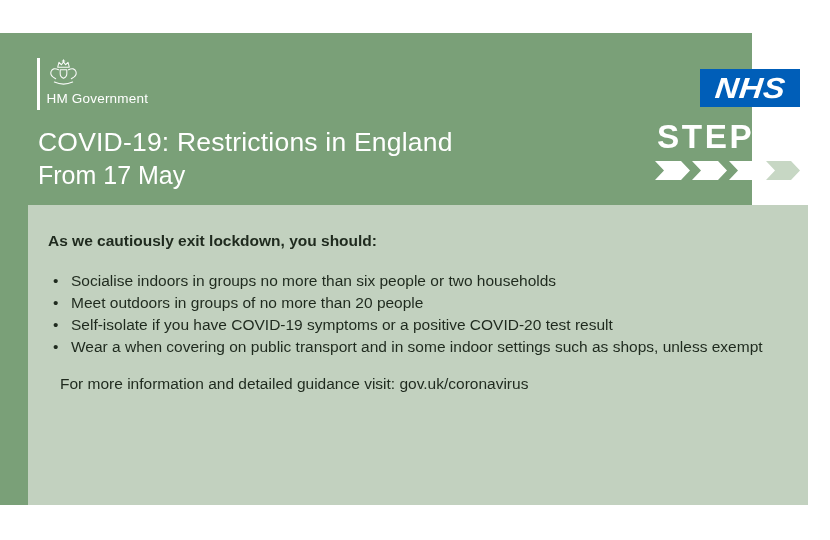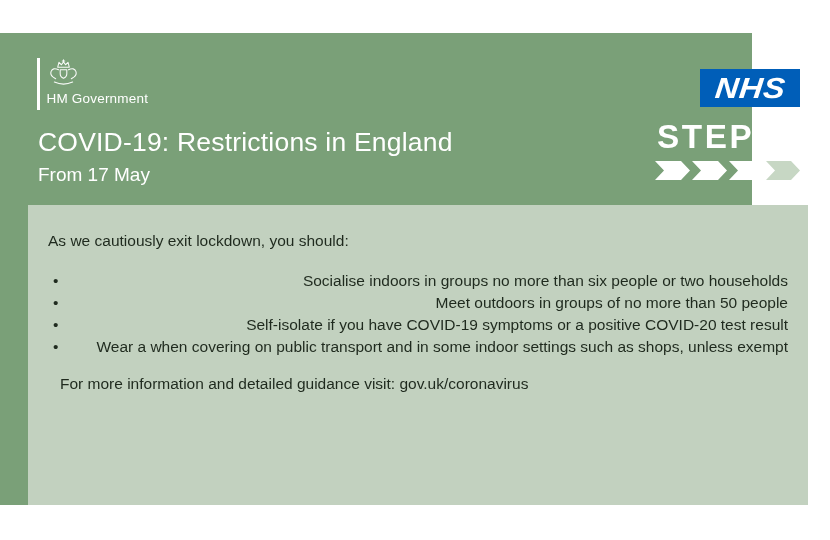--- a/index.html
+++ b/index.html
@@ -52,41 +52,40 @@
 
   
   .title {
     position: absolute; left: 38px; top: 92px; margin: 0;
     color: #ffffff; font-size: 26.5px; font-weight: 400;
     line-height: 34px; letter-spacing: 0.2px;
     white-space: nowrap;
   }
   .subtitle {
     position: absolute; left: 38px; top: 126px;
-    color: #ffffff; font-size: 19px; font-weight: 400;
+    color: #ffffff; font-size: 25px; font-weight: 400;
     line-height: 32px;
   }
 
   
   .panel {
     position: absolute; left: 28px; top: 172px;
     width: 780px; height: 300px;
     background: #c2d1bf;
     box-sizing: border-box;
     padding: 25px 20px 0 20px;
     color: #1f2a1e;
   }
-  .panel-heading { font-size: 15.5px; font-weight: 400; line-height: 22px; }
+  .panel-heading { font-size: 15.5px; font-weight: 700; line-height: 22px; }
   .bullets { list-style: none; margin: 18px 0 0 0; padding: 0; }
   .bullets li {
     position: relative;
     padding-left: 23px;
     font-size: 15.5px; line-height: 22px;
     white-space: pre-line;
-    text-align: right;
   }
   .bullets li::before {
     content: "\2022";
     position: absolute; left: 5px; top: 0;
   }
   .panel-footer { margin-top: 15px; font-size: 15.5px; line-height: 22px; margin-left: 12px; }
 </style>
 </head>
 <body>
 
@@ -123,21 +122,21 @@
       <polygon points="111,0 136,0 145,9.5 136,19 111,19 120,9.5" fill="#c7d7c4"></polygon>
     </svg>
 
     <h1 class="title">COVID-19: Restrictions in England</h1>
     <div class="subtitle">From 17 May</div>
 
     <div class="panel">
       <div class="panel-heading">As we cautiously exit lockdown, you should:</div>
       <ul class="bullets">
         <li>Socialise indoors in groups no more than six people or two households</li>
-        <li>Meet outdoors in groups of no more than 50 people</li>
+        <li>Meet outdoors in groups of no more than 20 people</li>
         <li>Self-isolate if you have COVID-19 symptoms or a positive COVID-20 test result</li>
         <li>Wear a when covering on public transport and in some indoor settings such as shops, unless exempt</li>
       </ul>
       <div class="panel-footer">For more information and detailed guidance visit: gov.uk/coronavirus</div>
     </div>
 
   </div>
 </div>
 
 </body></html>

